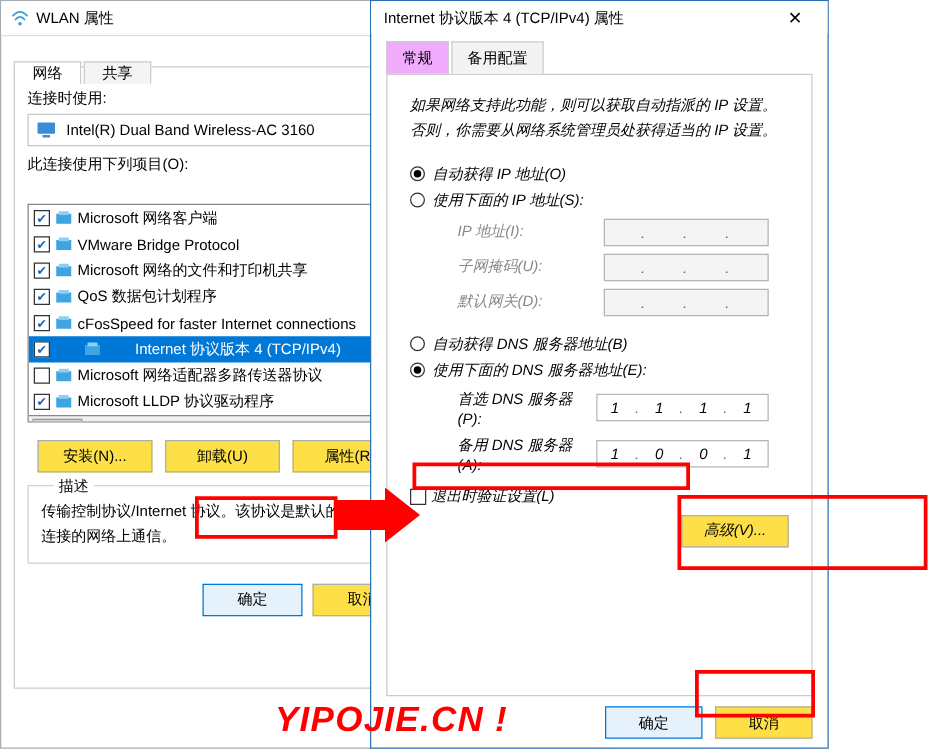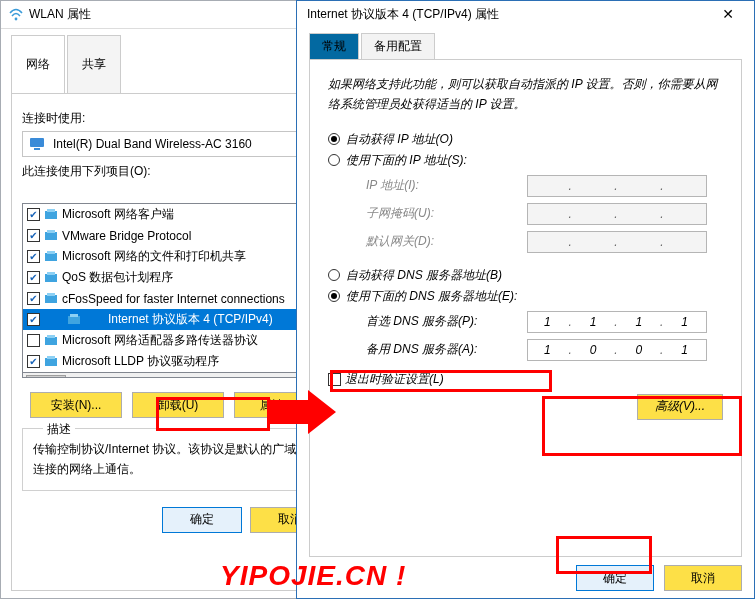--- a/index.html
+++ b/index.html
@@ -18,22 +18,22 @@
     background:#fff;
   }
   .titlebar {
     height:28px; background:#fff; border-bottom:1px solid #ddd;
     display:flex; align-items:center; padding:0 8px;
     font-size:12px;
   }
   .wifi-glyph { width:14px; height:14px; margin-right:6px; display:flex; align-items:center; justify-content:center;}
   .tabrow { display:flex; padding:6px 10px 0 10px; }
   .tab {
-    padding:20px 14px; border:1px solid #ccc; border-bottom:none;
-    background:#fff; margin-right:2px; position:relative; top:0;text-align:right;
+    padding:0 14px; border:1px solid #ccc; border-bottom:none;
+    background:#fff; margin-right:2px; position:relative; top:14px;text-align:right;
   }
   .tab.inactive { background:#f4f4f4; }
   .tabpane { border:1px solid #ccc; margin:0 10px 10px 10px; padding:10px 10px 10px 10px; height:498px; background:#fff;}
   .label-line { margin:6px 0 4px 0; }
   .adapter-box {
     border:1px solid #c5c5c5; padding:4px 6px; display:flex; align-items:center;
   }
   .monitor-glyph { width:16px; height:16px; margin-right:8px; }
   .items-list {
     border:1px solid #828790; height:175px; overflow:hidden; background:#fff;margin-top:23px;
@@ -57,32 +57,32 @@
   .btn-row { display:flex; gap:10px; margin-top:14px; margin-left:8px;}
   .groupbox {
     border:1px solid #d0d0d0; padding:10px; margin-top:10px;
     position:relative;
   }
   .groupbox .gtitle { position:absolute; top:-8px; left:20px; background:#fff; padding:0 4px; }
   .dialog-btns { display:flex; gap:8px; justify-content:center; margin-top:6px;}
 
   
   .ipv4-win {
-    position:absolute; left:296px; top:0; width:459px; height:599px;
+    position:absolute; left:296px; top:0; width:367px; height:599px;
     border:1px solid #2b6fb5;
     background:#fff;
     box-shadow:0 0 0 1px #fff inset;
   }
   .ipv4-title {
     height:26px; display:flex; align-items:center; justify-content:space-between;
     padding:0 6px 0 10px; font-size:12px; background:#fff;
   }
   .close-x { width:40px; height:22px; display:flex; align-items:center; justify-content:center; font-size:14px; }
   .tabrow2 { display:flex; padding:6px 12px 0 12px; }
-  .tab2 { padding:4px 12px; border:1px solid #ccc; border-bottom:none; background:#0369a1; margin-right:2px;}
+  .tab2 { padding:4px 12px; border:1px solid #ccc; border-bottom:none; background:#f0abfc; margin-right:2px;}
   .tab2.inactive { background:#f3f3f3; }
   .tabpane2 { border:1px solid #ccc; margin:0 12px 8px 12px; background:#fff; padding:14px 18px 14px 18px; height:498px;font-style:italic;}
   .intro { line-height:1.7; margin-bottom:16px;}
   .radio { width:12px; height:12px; border:1px solid #333; border-radius:50%; margin-right:6px; display:inline-flex; align-items:center; justify-content:center;}
   .radio.sel::after{content:""; width:6px; height:6px; background:#000; border-radius:50%;}
   .rline { display:flex; align-items:center; margin:4px 0; }
   .ip-grid { margin:6px 0 14px 22px; }
   .ip-row { display:flex; align-items:center; margin:6px 16px; }
   .ip-row .lbl { width:170px; color:#888;}
   .ip-row .lbl.active { color:#000;}

